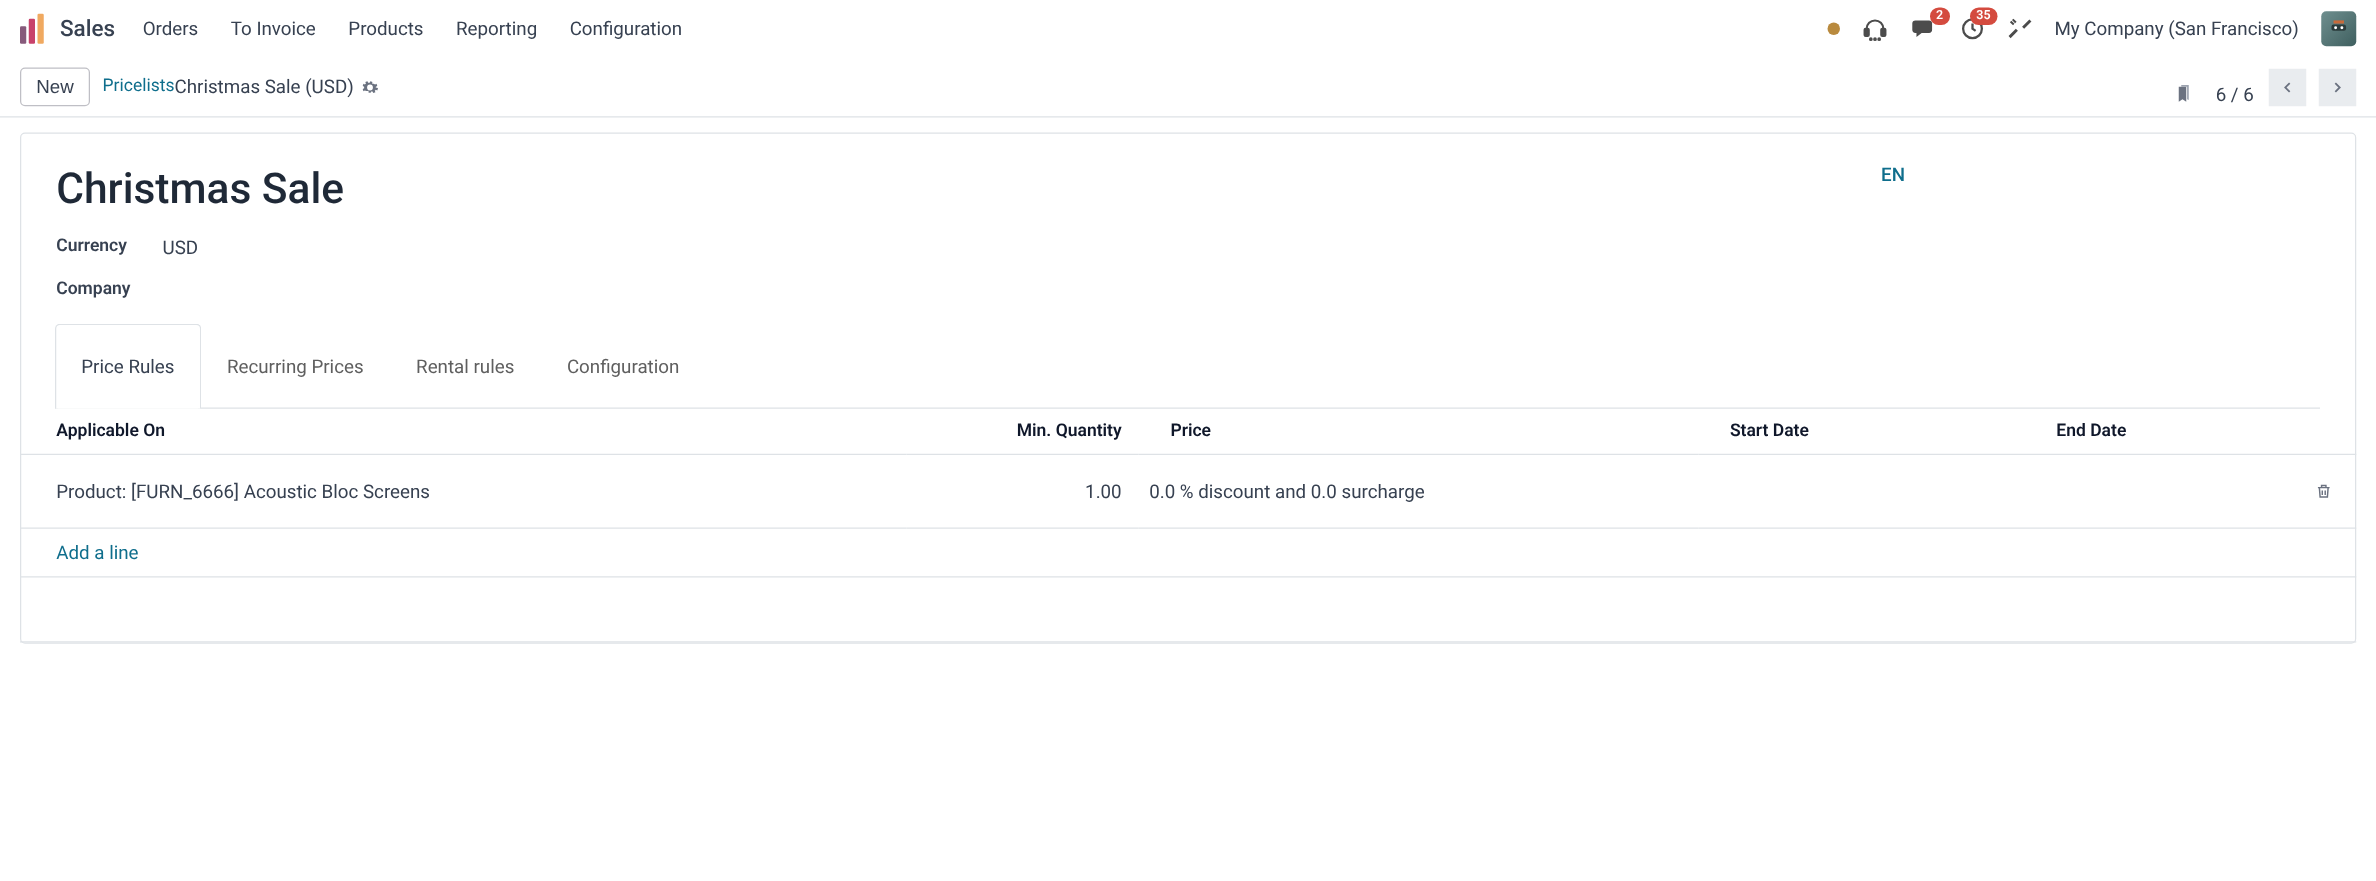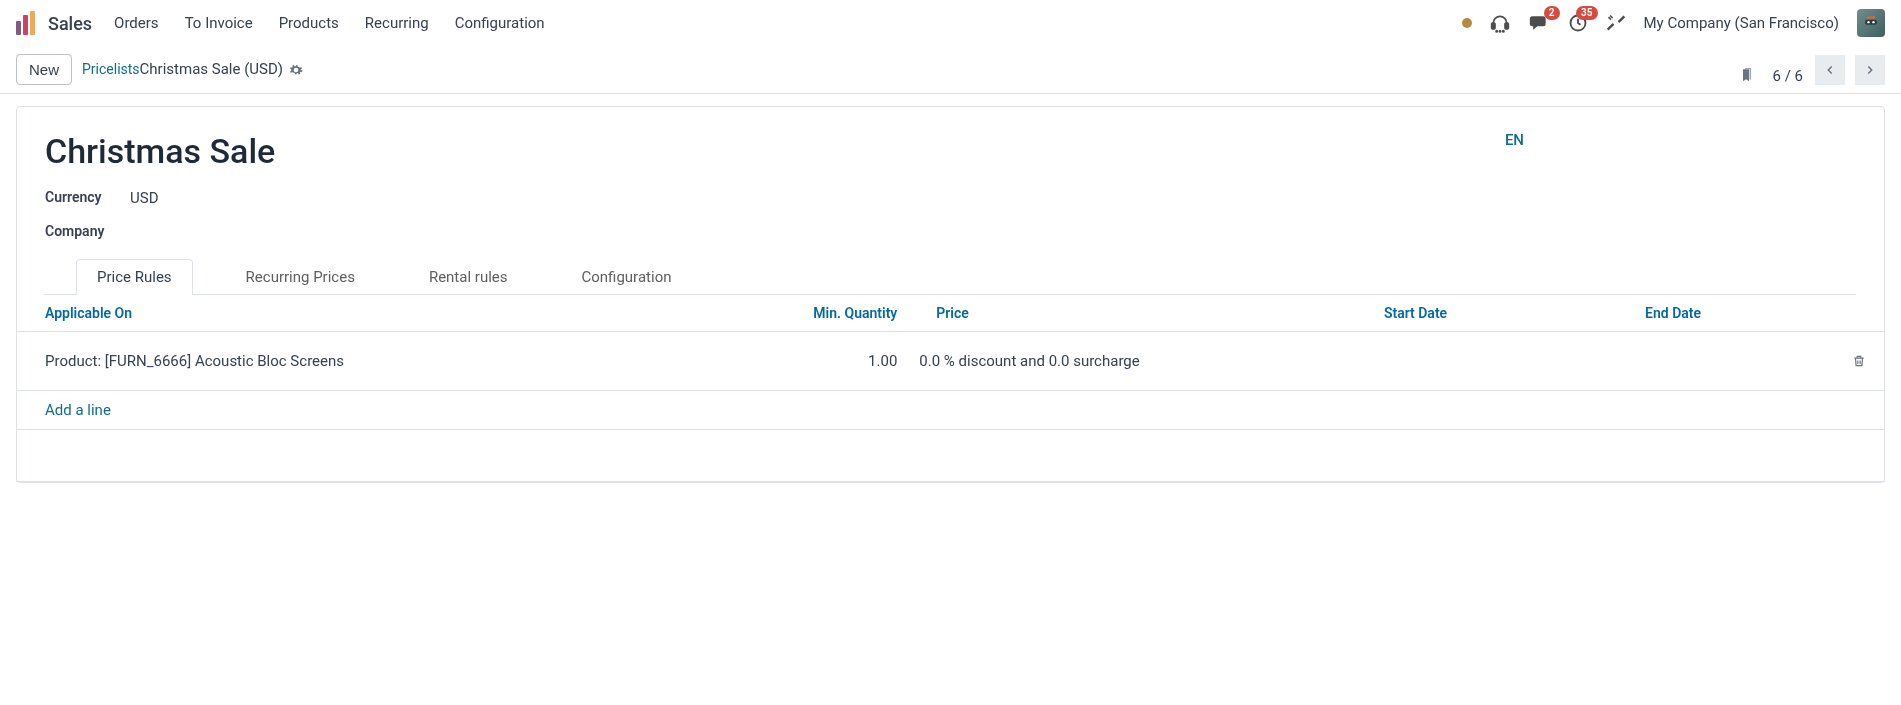--- a/index.html
+++ b/index.html
@@ -37,26 +37,26 @@
   .bookmark-icon { color: #6b7280; margin-right: 10px; cursor: pointer; }
 
   .form-sheet { margin: 12px 16px; border: 1px solid #dee2e6; border-radius: 4px; background: #fff; padding: 24px 28px 0 28px; position: relative; }
   .lang-badge { position: absolute; top: 24px; right: 360px; color: #0f6e8c; font-weight: 500; font-size: 15px; cursor: pointer; }
   .record-title { font-size: 34px; font-weight: 500; color: #1f2937; margin-bottom: 18px; }
   .field-row { display: flex; align-items: flex-start; margin-bottom: 16px; }
   .field-label { width: 85px; font-weight: 600; font-size: 14px; color: #374151; }
   .field-value { font-size: 15px; color: #374151; }
   
   .tabs { display: flex; border-bottom: 1px solid #dee2e6; margin-top: 20px; margin-left: -1px; }
-  .tab { padding: 8px 20px; font-size: 15px; color: #5f5f5f; cursor: pointer; border: 1px solid transparent; border-bottom: none; margin-left: 32px; }
+  .tab { padding: 24px 20px; font-size: 15px; color: #5f5f5f; cursor: pointer; border: 1px solid transparent; border-bottom: none; }
   .tab.active { border-color: #dee2e6; background: #fff; color: #374151; border-top-left-radius: 4px; border-top-right-radius: 4px; margin-bottom: -1px; }
   
   .grid { margin: 0 -29px; }
   .grid table { width: 100%; border-collapse: collapse; }
-  .grid th { text-align: left; font-weight: 600; font-size: 14px; padding: 10px 25px; border-bottom: 1px solid #dee2e6; color: #0369a1; }
+  .grid th { text-align: left; font-weight: 600; font-size: 14px; padding: 10px 25px; border-bottom: 1px solid #dee2e6; color: #0f172a; }
   .grid th:first-child, .grid td:first-child { padding-left: 29px; }
   .grid th:last-child, .grid td:last-child { padding-right: 16px; text-align: right; width: 40px; }
   .grid td { padding: 20px 8px; border-bottom: 1px solid #dee2e6; font-size: 15px; color: #374151; }
   .grid .num { text-align: right; padding-right: 14px; }
   .grid .del { color: #6b7280; cursor: pointer; }
   .add-line { color: #0f6e8c; cursor: pointer; padding: 10px 29px; display: block; border-bottom: 1px solid #dee2e6; font-size: 15px; }
   .grid-filler { height: 52px; border-bottom: 1px solid #dee2e6; }
   
   .hscroll { margin: 0 16px 6px 16px; height: 16px; overflow-x: scroll; }
   .hscroll-inner { width: 120%; height: 1px; }
@@ -70,21 +70,21 @@
   <div class="app-icon">
     <div class="bar b1"></div>
       <div class="bar b2"></div>
       <div class="bar b3"></div>
   </div>
   <div class="app-name">Sales</div>
   <div class="nav-menu">
     <div class="nav-item">Orders</div>
     <div class="nav-item">To Invoice</div>
     <div class="nav-item">Products</div>
-    <div class="nav-item">Recurring</div>
+    <div class="nav-item">Reporting</div>
     <div class="nav-item">Configuration</div>
   </div>
   <div class="topbar-spacer"></div>
   <div class="topbar-right">
     <div class="status-dot"></div>
     <div class="iconbtn">
       <svg width="20" height="20" viewBox="0 0 24 24" fill="none" stroke="currentColor" stroke-width="2">
           <path d="M4 12a8 8 0 0 1 16 0"></path>
           <rect x="2" y="12" width="4" height="7" rx="1" fill="currentColor"></rect>
           <rect x="18" y="12" width="4" height="7" rx="1" fill="currentColor"></rect>

